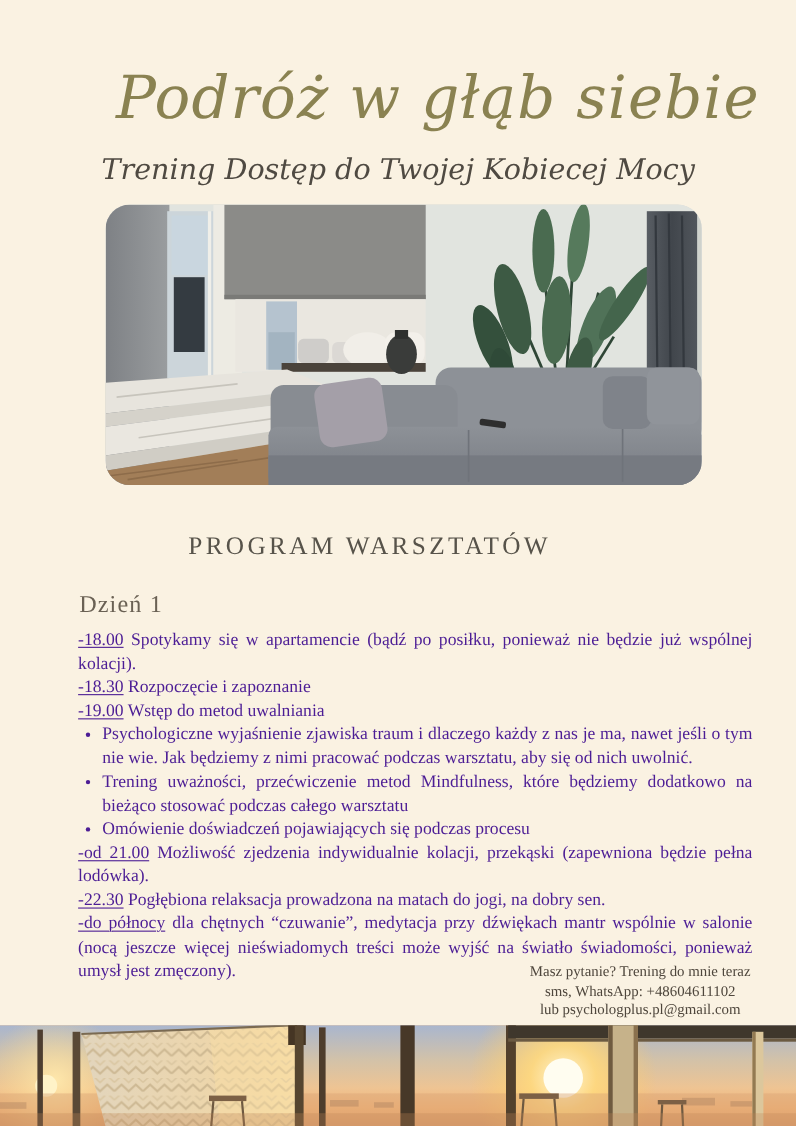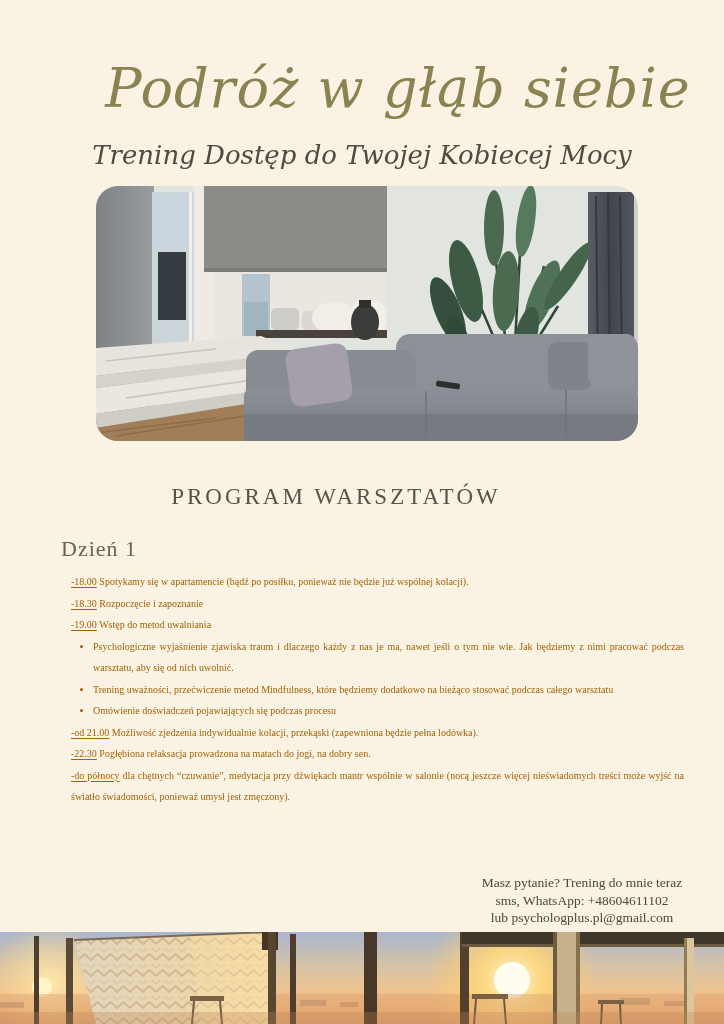--- a/index.html
+++ b/index.html
@@ -23,26 +23,26 @@
     position:absolute; left:96px; top:186px; width:542px; height:255px;
     border-radius:22px; overflow:hidden; background:#d8dad6;
   }
   .hero svg { display:block; }
   .program-heading {
     position:absolute; top:484px; left:0; width:672px;
     text-align:center; font-size:23px; letter-spacing:3px;
     color:#57534a;
   }
   .day-heading {
-    position:absolute; top:536px; left:61px;
+    position:absolute; top:536px; left:72px;
     font-size:22px; letter-spacing:1px; color:#6a6154;
   }
   .schedule {
     position:absolute; top:571px; left:71px; width:613px;
-    font-size:10px; line-height:21.5px; color:#a16207;
+    font-size:16px; line-height:21.5px; color:#4c1d95;
     text-align:justify;
   }
   .schedule p { margin:0; }
   .time { text-decoration:underline; text-underline-offset:2px; text-decoration-thickness:1px; }
   ul.bullets { margin:0; padding-left:22px; list-style:disc; }
   ul.bullets li { text-align:justify; }
   .contact {
     position:absolute; top:874px; left:451px; width:262px;
     text-align:center; font-size:13.5px; line-height:17.5px;
     color:#4e463c;

